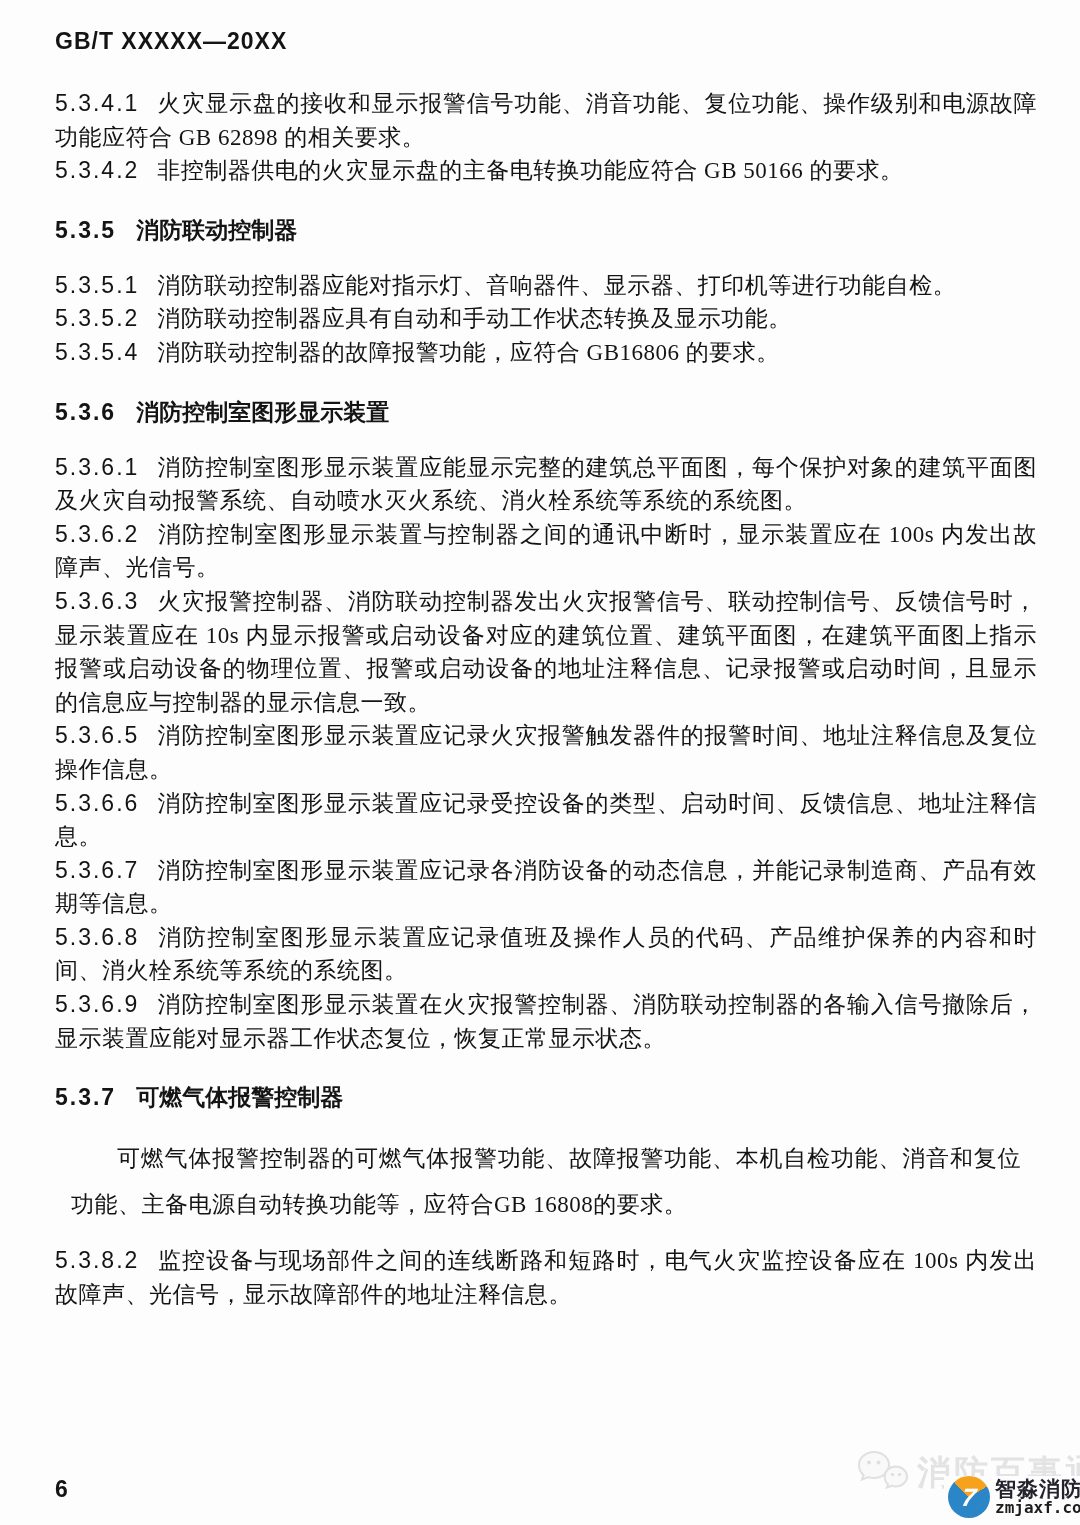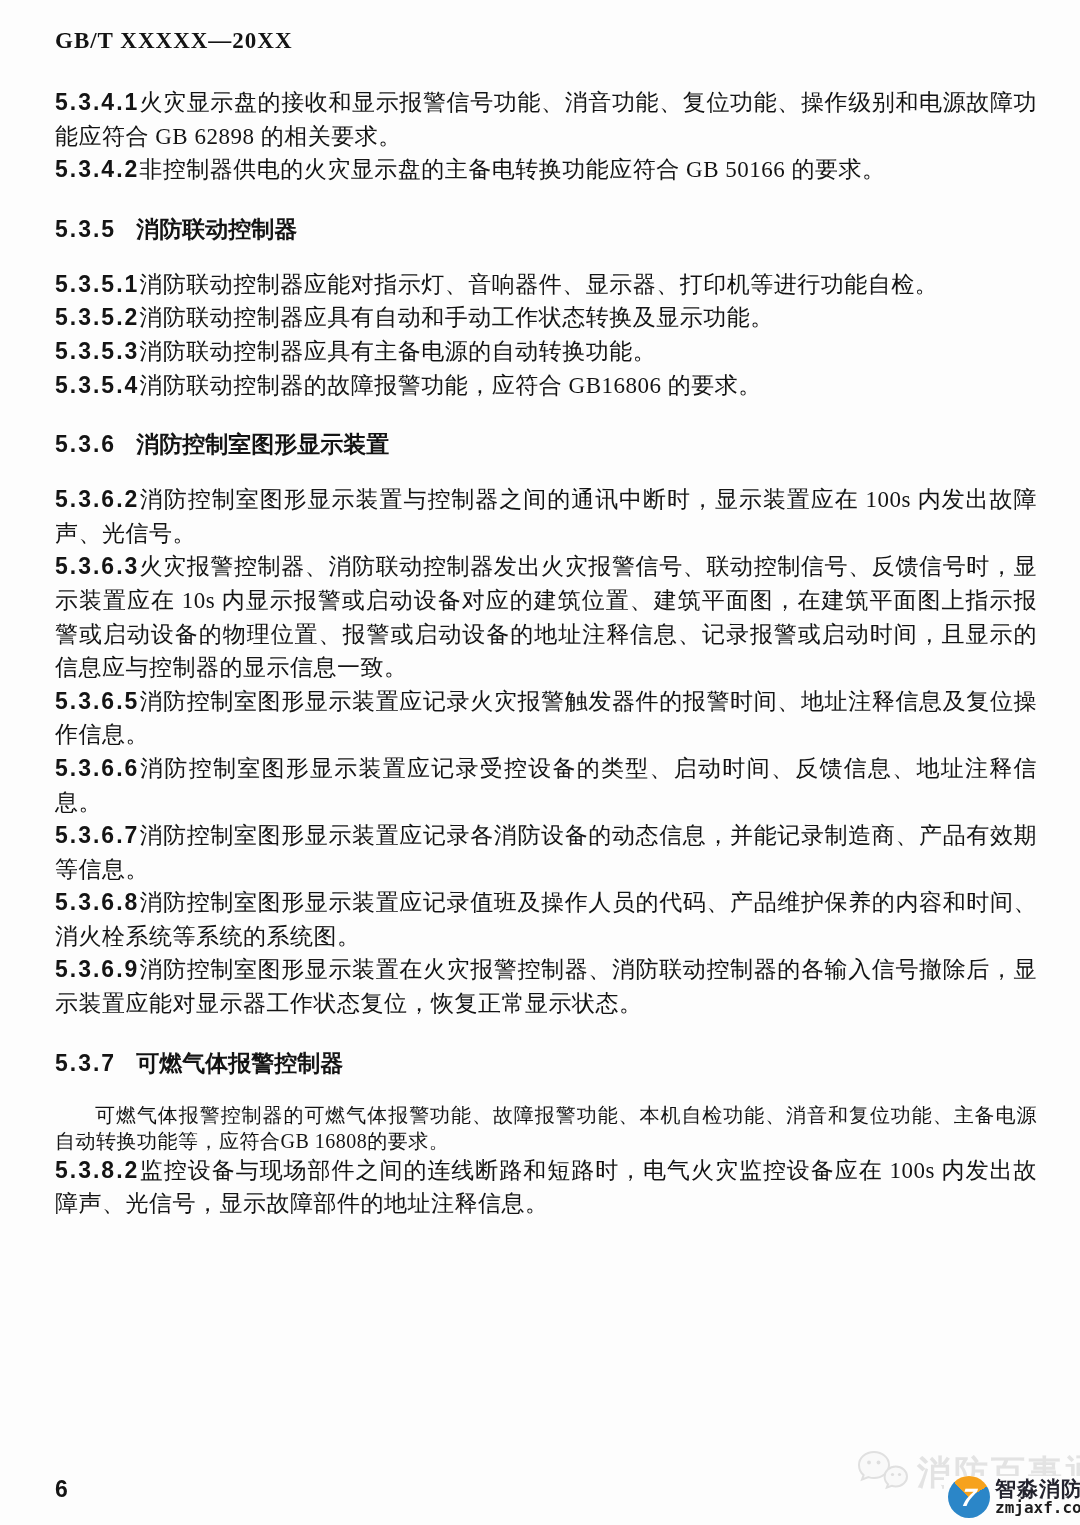--- a/index.html
+++ b/index.html
@@ -12,55 +12,56 @@
     font-family: "Liberation Serif", "DejaVu Serif", serif;
     color: #141414;
   }
   .content {
     position: absolute;
     left: 55px;
     top: 28px;
     width: 982px;
   }
   .doc-code {
-    font-family: Liberation Serif, serif;
+    font-family: Liberation Sans, sans-serif;
     font-weight: bold;
     font-size: 23px;
     letter-spacing: 1px;
     margin: 0 0 32px 0;
   }
   .clause {
     margin: 0;
     font-size: 23px;
     line-height: 33.6px;
     text-align: justify;
     letter-spacing: 0.5px;
   }
   .clause .num {
     font-family: "Liberation Sans", "DejaVu Sans", sans-serif;
-    font-weight: bold;
+    font-weight: normal;
     letter-spacing: 2px;
+    margin-right: 18px;
     white-space: nowrap;
   }
   .heading {
     font-size: 23px;
     font-weight: bold;
     font-family: "Liberation Sans", "DejaVu Sans", sans-serif;
     margin: 27px 0 24px 0;
     line-height: 30px;
   }
   .heading .num {
     letter-spacing: 2px;
     margin-right: 20px;
     margin-top: 40px;
   }
   .plain {
-    margin: 0;
-    font-size: 20px;
-    line-height: 26px;
+    margin: 16px;
+    font-size: 23px;
+    line-height: 46px;
     text-align: justify;
     text-indent: 2em;
     letter-spacing: 0.5px;
   }
   .page-number {
     position: absolute;
     left: 55px;
     top: 1476px;
     font-size: 23px;
     font-weight: bold;
@@ -137,23 +138,23 @@
 <div class="page">
 
   <div class="content">
     <p class="doc-code">GB/T XXXXX—20XX</p>
     <div>
         <p class="clause"><span class="num">5.3.4.1</span><span class="text">火灾显示盘的接收和显示报警信号功能、消音功能、复位功能、操作级别和电源故障功能应符合 GB 62898 的相关要求。</span></p>
         <p class="clause"><span class="num">5.3.4.2</span><span class="text">非控制器供电的火灾显示盘的主备电转换功能应符合 GB 50166 的要求。</span></p>
         <h2 class="heading"><span class="num">5.3.5</span><span class="title">消防联动控制器</span></h2>
         <p class="clause"><span class="num">5.3.5.1</span><span class="text">消防联动控制器应能对指示灯、音响器件、显示器、打印机等进行功能自检。</span></p>
         <p class="clause"><span class="num">5.3.5.2</span><span class="text">消防联动控制器应具有自动和手动工作状态转换及显示功能。</span></p>
-        <p class="clause"><span class="num">5.3.5.3</span><span class="text">消防联动控制器应具有主备电源的自动转换功能。</span></p>
         <p class="clause"><span class="num">5.3.5.4</span><span class="text">消防联动控制器的故障报警功能，应符合 GB16806 的要求。</span></p>
         <h2 class="heading"><span class="num">5.3.6</span><span class="title">消防控制室图形显示装置</span></h2>
+        <p class="clause"><span class="num">5.3.6.1</span><span class="text">消防控制室图形显示装置应能显示完整的建筑总平面图，每个保护对象的建筑平面图及火灾自动报警系统、自动喷水灭火系统、消火栓系统等系统的系统图。</span></p>
         <p class="clause"><span class="num">5.3.6.2</span><span class="text">消防控制室图形显示装置与控制器之间的通讯中断时，显示装置应在 100s 内发出故障声、光信号。</span></p>
         <p class="clause"><span class="num">5.3.6.3</span><span class="text">火灾报警控制器、消防联动控制器发出火灾报警信号、联动控制信号、反馈信号时，显示装置应在 10s 内显示报警或启动设备对应的建筑位置、建筑平面图，在建筑平面图上指示报警或启动设备的物理位置、报警或启动设备的地址注释信息、记录报警或启动时间，且显示的信息应与控制器的显示信息一致。</span></p>
         <p class="clause"><span class="num">5.3.6.5</span><span class="text">消防控制室图形显示装置应记录火灾报警触发器件的报警时间、地址注释信息及复位操作信息。</span></p>
         <p class="clause"><span class="num">5.3.6.6</span><span class="text">消防控制室图形显示装置应记录受控设备的类型、启动时间、反馈信息、地址注释信息。</span></p>
         <p class="clause"><span class="num">5.3.6.7</span><span class="text">消防控制室图形显示装置应记录各消防设备的动态信息，并能记录制造商、产品有效期等信息。</span></p>
         <p class="clause"><span class="num">5.3.6.8</span><span class="text">消防控制室图形显示装置应记录值班及操作人员的代码、产品维护保养的内容和时间、消火栓系统等系统的系统图。</span></p>
         <p class="clause"><span class="num">5.3.6.9</span><span class="text">消防控制室图形显示装置在火灾报警控制器、消防联动控制器的各输入信号撤除后，显示装置应能对显示器工作状态复位，恢复正常显示状态。</span></p>
         <h2 class="heading"><span class="num">5.3.7</span><span class="title">可燃气体报警控制器</span></h2>
         <p class="plain">可燃气体报警控制器的可燃气体报警功能、故障报警功能、本机自检功能、消音和复位功能、主备电源自动转换功能等，应符合GB 16808的要求。</p>
         <p class="clause"><span class="num">5.3.8.2</span><span class="text">监控设备与现场部件之间的连线断路和短路时，电气火灾监控设备应在 100s 内发出故障声、光信号，显示故障部件的地址注释信息。</span></p>

